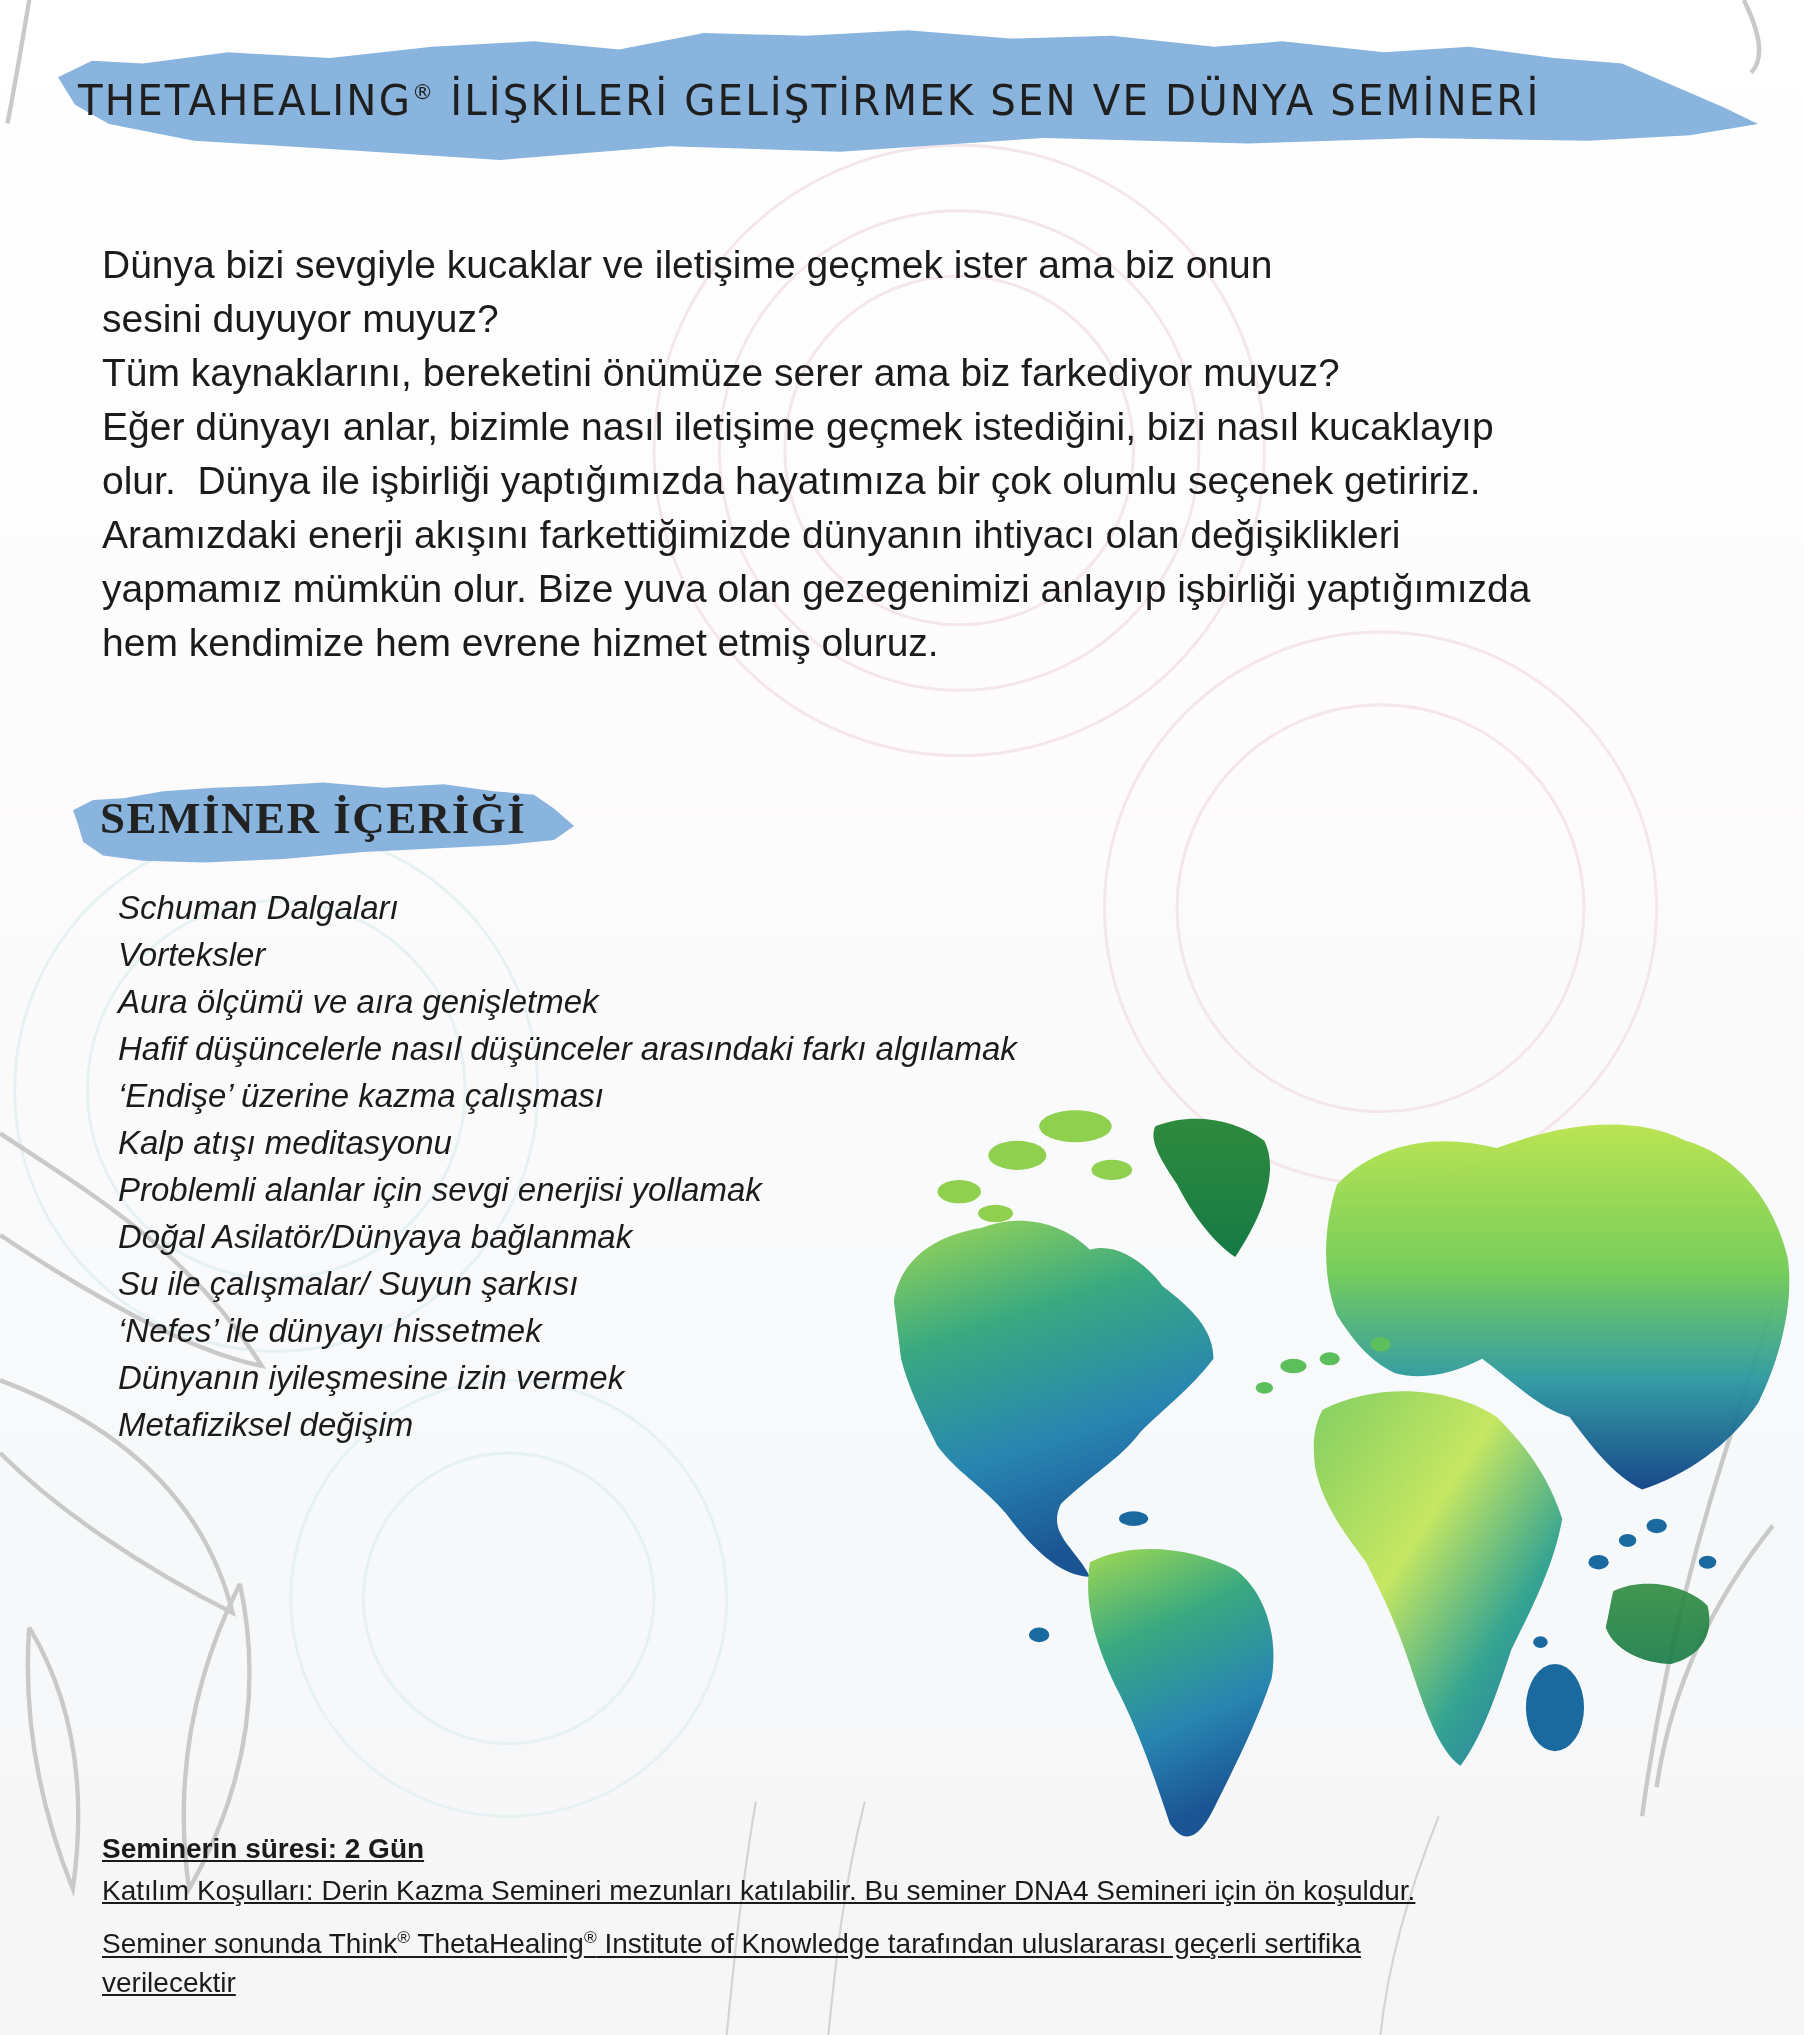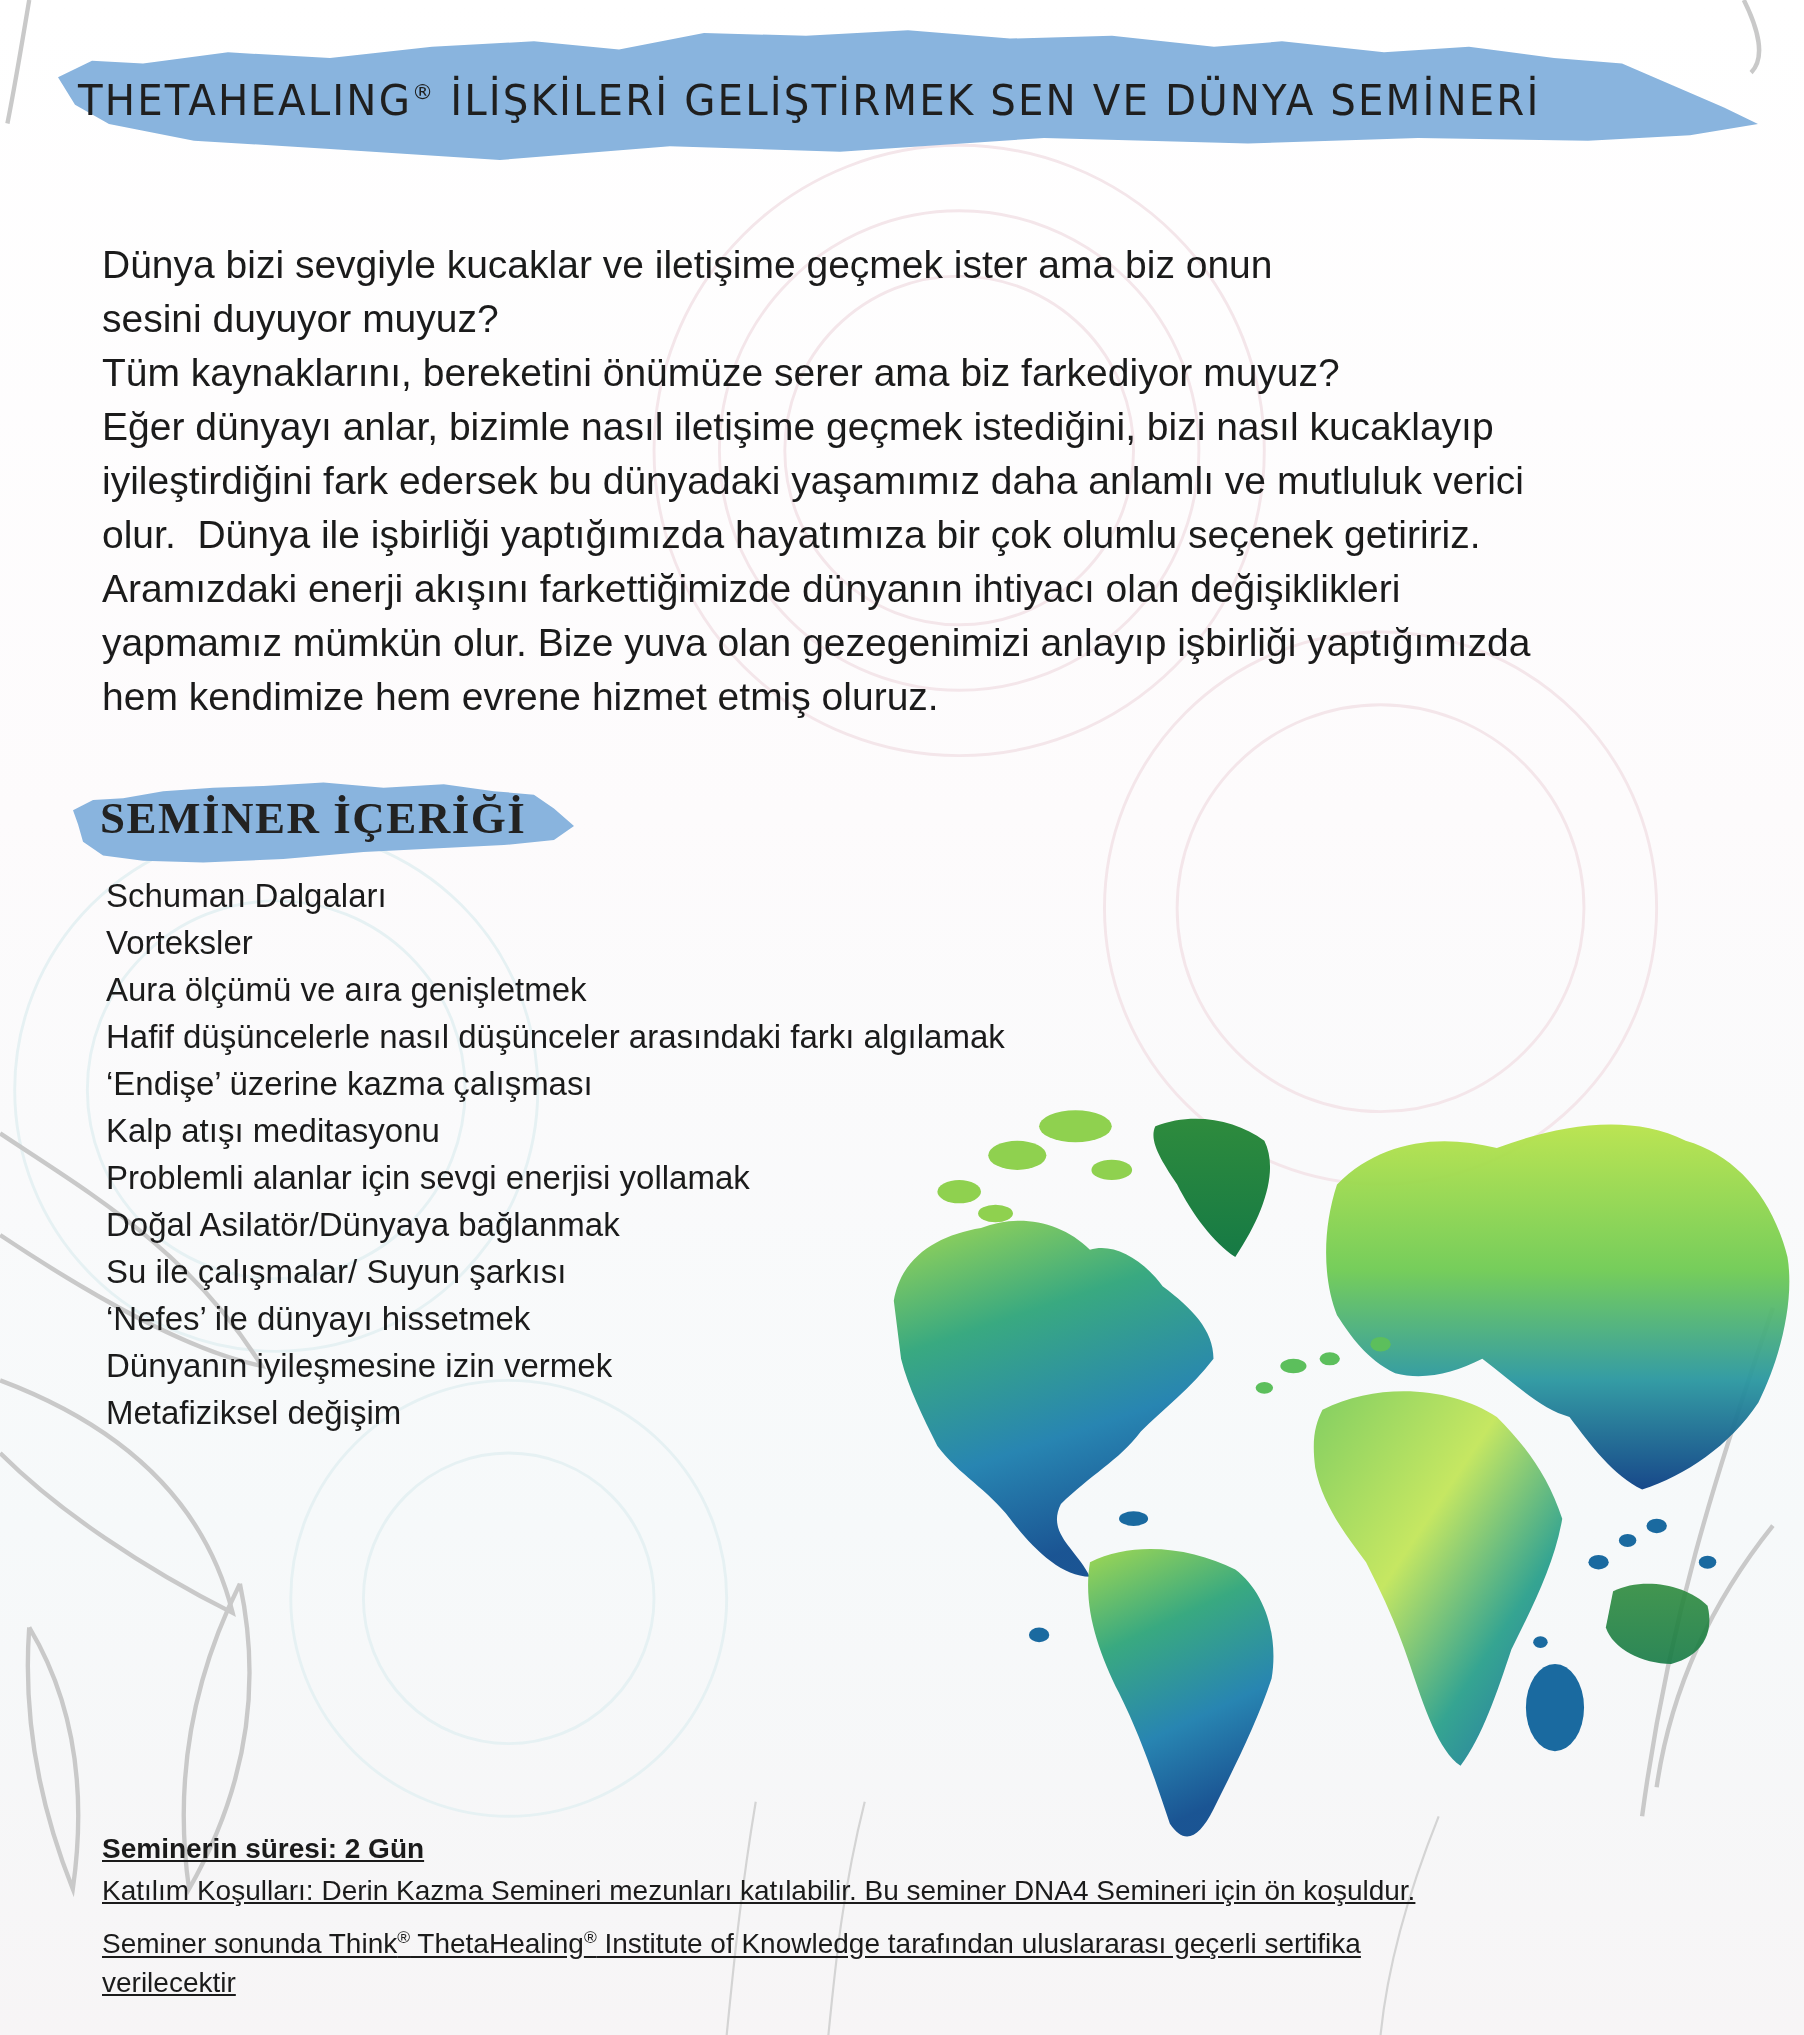--- a/index.html
+++ b/index.html
@@ -32,22 +32,22 @@
       position: absolute; left: 102px; top: 238px; width: 1657px;
       font-size: 39px; line-height: 54px; color: #1b1b1b;
     }
     .intro p { margin: 0; }
     .section-title {
       position: absolute; left: 100px; top: 792px;
       font-size: 45px; letter-spacing: 1.5px; color: #222;
       font-family: Liberation Serif, serif;
     }
     .content-list {
-      position: absolute; left: 102px; top: 868px; margin: 4px; padding: 0; list-style: none;
-      font-size: 33px; line-height: 47px; color: #1b1b1b;
+      position: absolute; left: 102px; top: 868px; margin: 16px; padding: 0; list-style: none;
+      font-size: 33px; line-height: 47px; color: #1b1b1b; font-style: italic;
     }
     .content-list li { margin: 0; padding: 0; }
     .globe {
       position: absolute; left: 872px; top: 1068px; width: 930px; height: 785px;
     }
     .footer { position: absolute; left: 102px; top: 1831px; width: 1671px; color: #1b1b1b; text-decoration: underline; }
     .footer .duration { font-size: 28px; font-weight: 700; line-height: 36px; }
     .footer .cond { font-size: 28px; line-height: 41px; margin-top: 2.9px; }
     .footer .cert { font-size: 28px; line-height: 38px; margin-top: 7.3px; }
     .footer sup { font-size: 17.4px; }
@@ -89,21 +89,20 @@
 <div class="brush brush-title"></div>
 <h1 class="title" style="margin:0;">
   <span>THETAHEALING</span><sup>®</sup><span> İLİŞKİLERİ GELİŞTİRMEK SEN VE DÜNYA SEMİNERİ</span>
 </h1>
 
 <div class="intro">
   <p>Dünya bizi sevgiyle kucaklar ve iletişime geçmek ister ama biz onun</p>
   <p>sesini duyuyor muyuz?</p>
   <p>Tüm kaynaklarını, bereketini önümüze serer ama biz farkediyor muyuz?</p>
   <p>Eğer dünyayı anlar, bizimle nasıl iletişime geçmek istediğini, bizi nasıl kucaklayıp</p>
-  <p>iyileştirdiğini fark edersek bu dünyadaki yaşamımız daha anlamlı ve mutluluk verici</p>
   <p style="white-space:pre;">olur.  Dünya ile işbirliği yaptığımızda hayatımıza bir çok olumlu seçenek getiririz.</p>
   <p>Aramızdaki enerji akışını farkettiğimizde dünyanın ihtiyacı olan değişiklikleri</p>
   <p>yapmamız mümkün olur. Bize yuva olan gezegenimizi anlayıp işbirliği yaptığımızda</p>
   <p>hem kendimize hem evrene hizmet etmiş oluruz.</p>
 </div>
 
 <div class="brush brush-section"></div>
 <h2 class="section-title" style="margin:0;">SEMİNER İÇERİĞİ</h2>
 
 <ul class="content-list">

